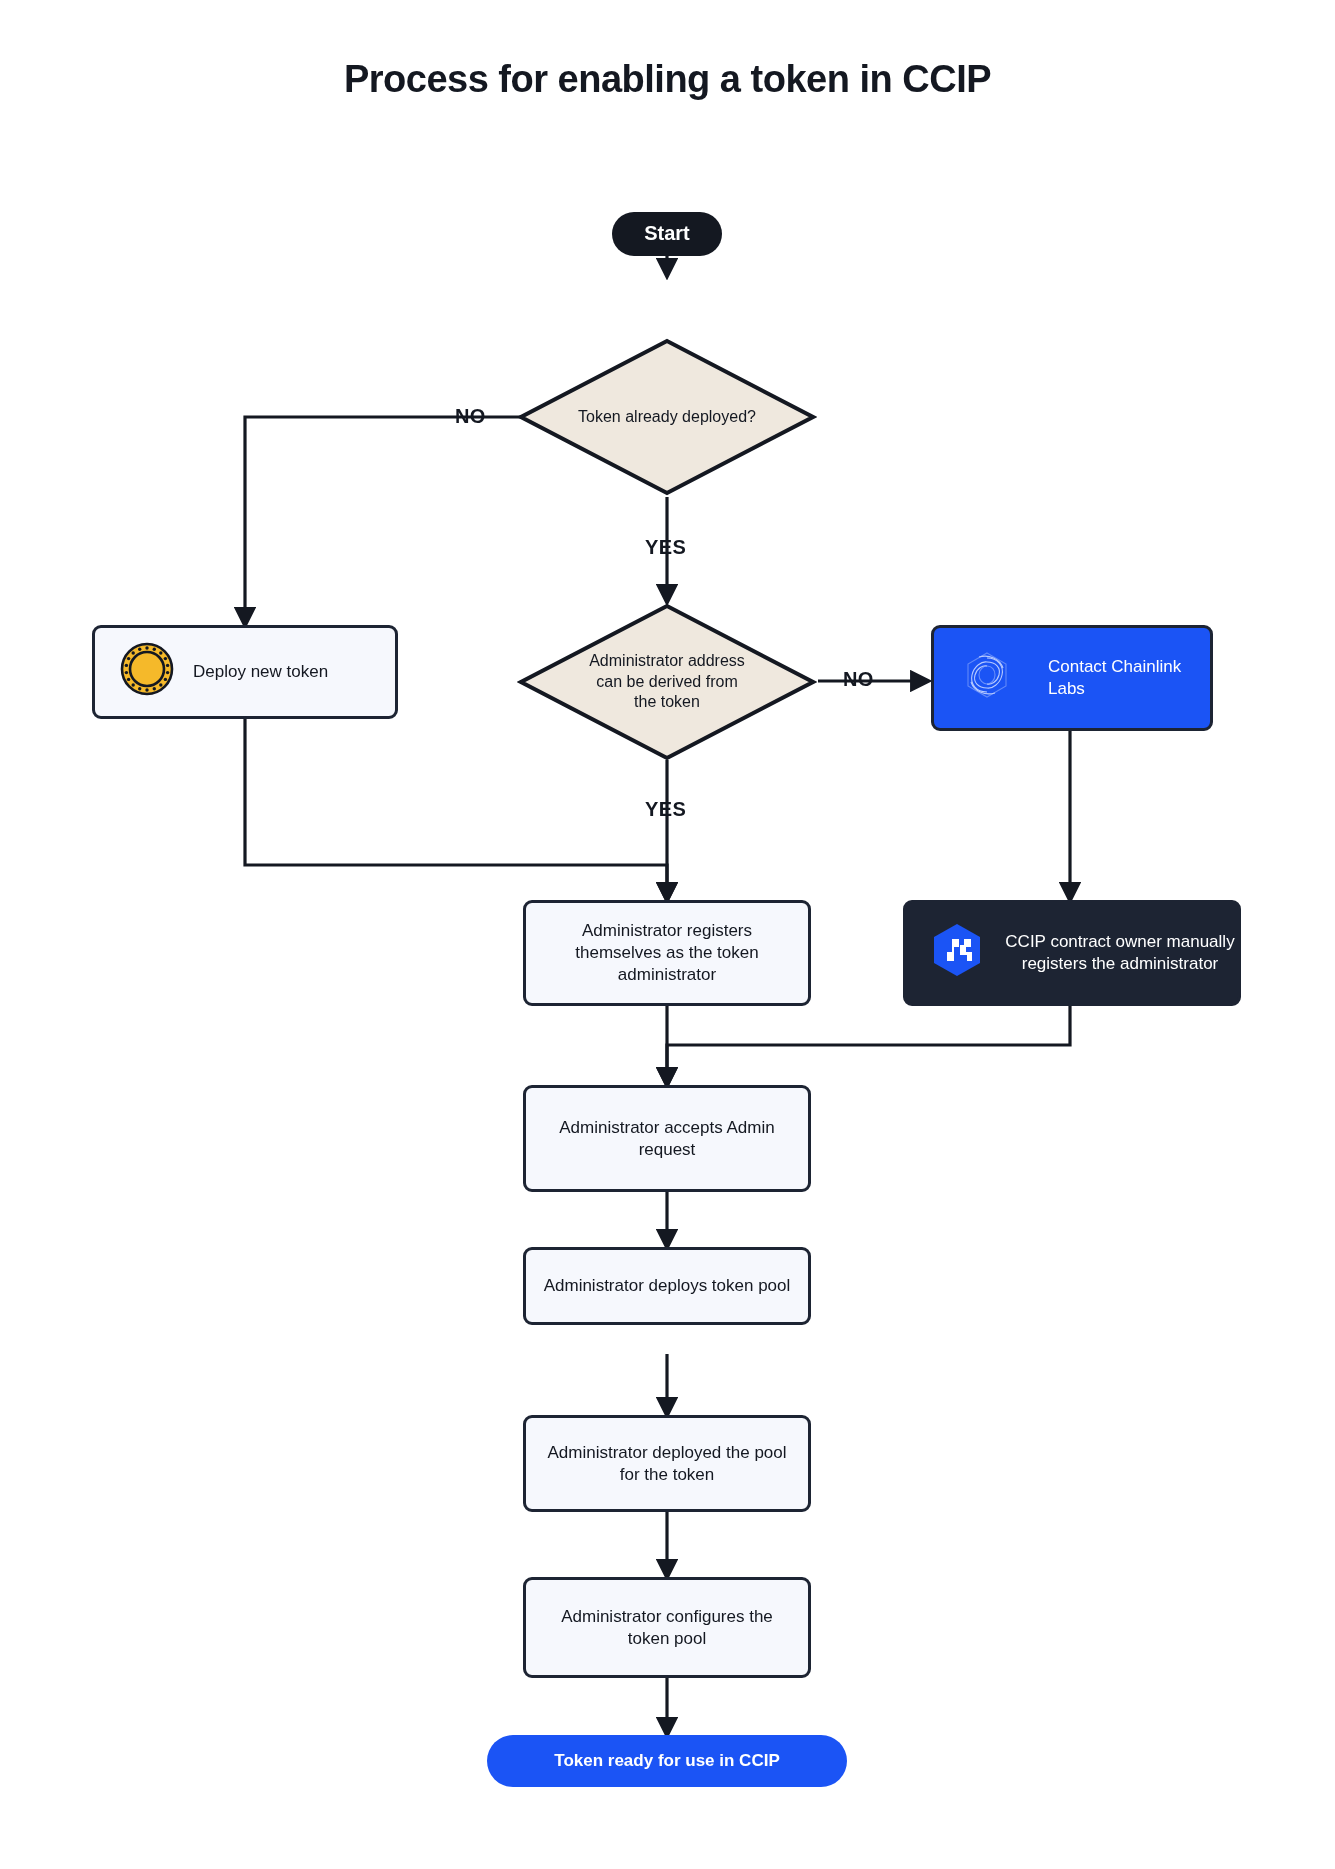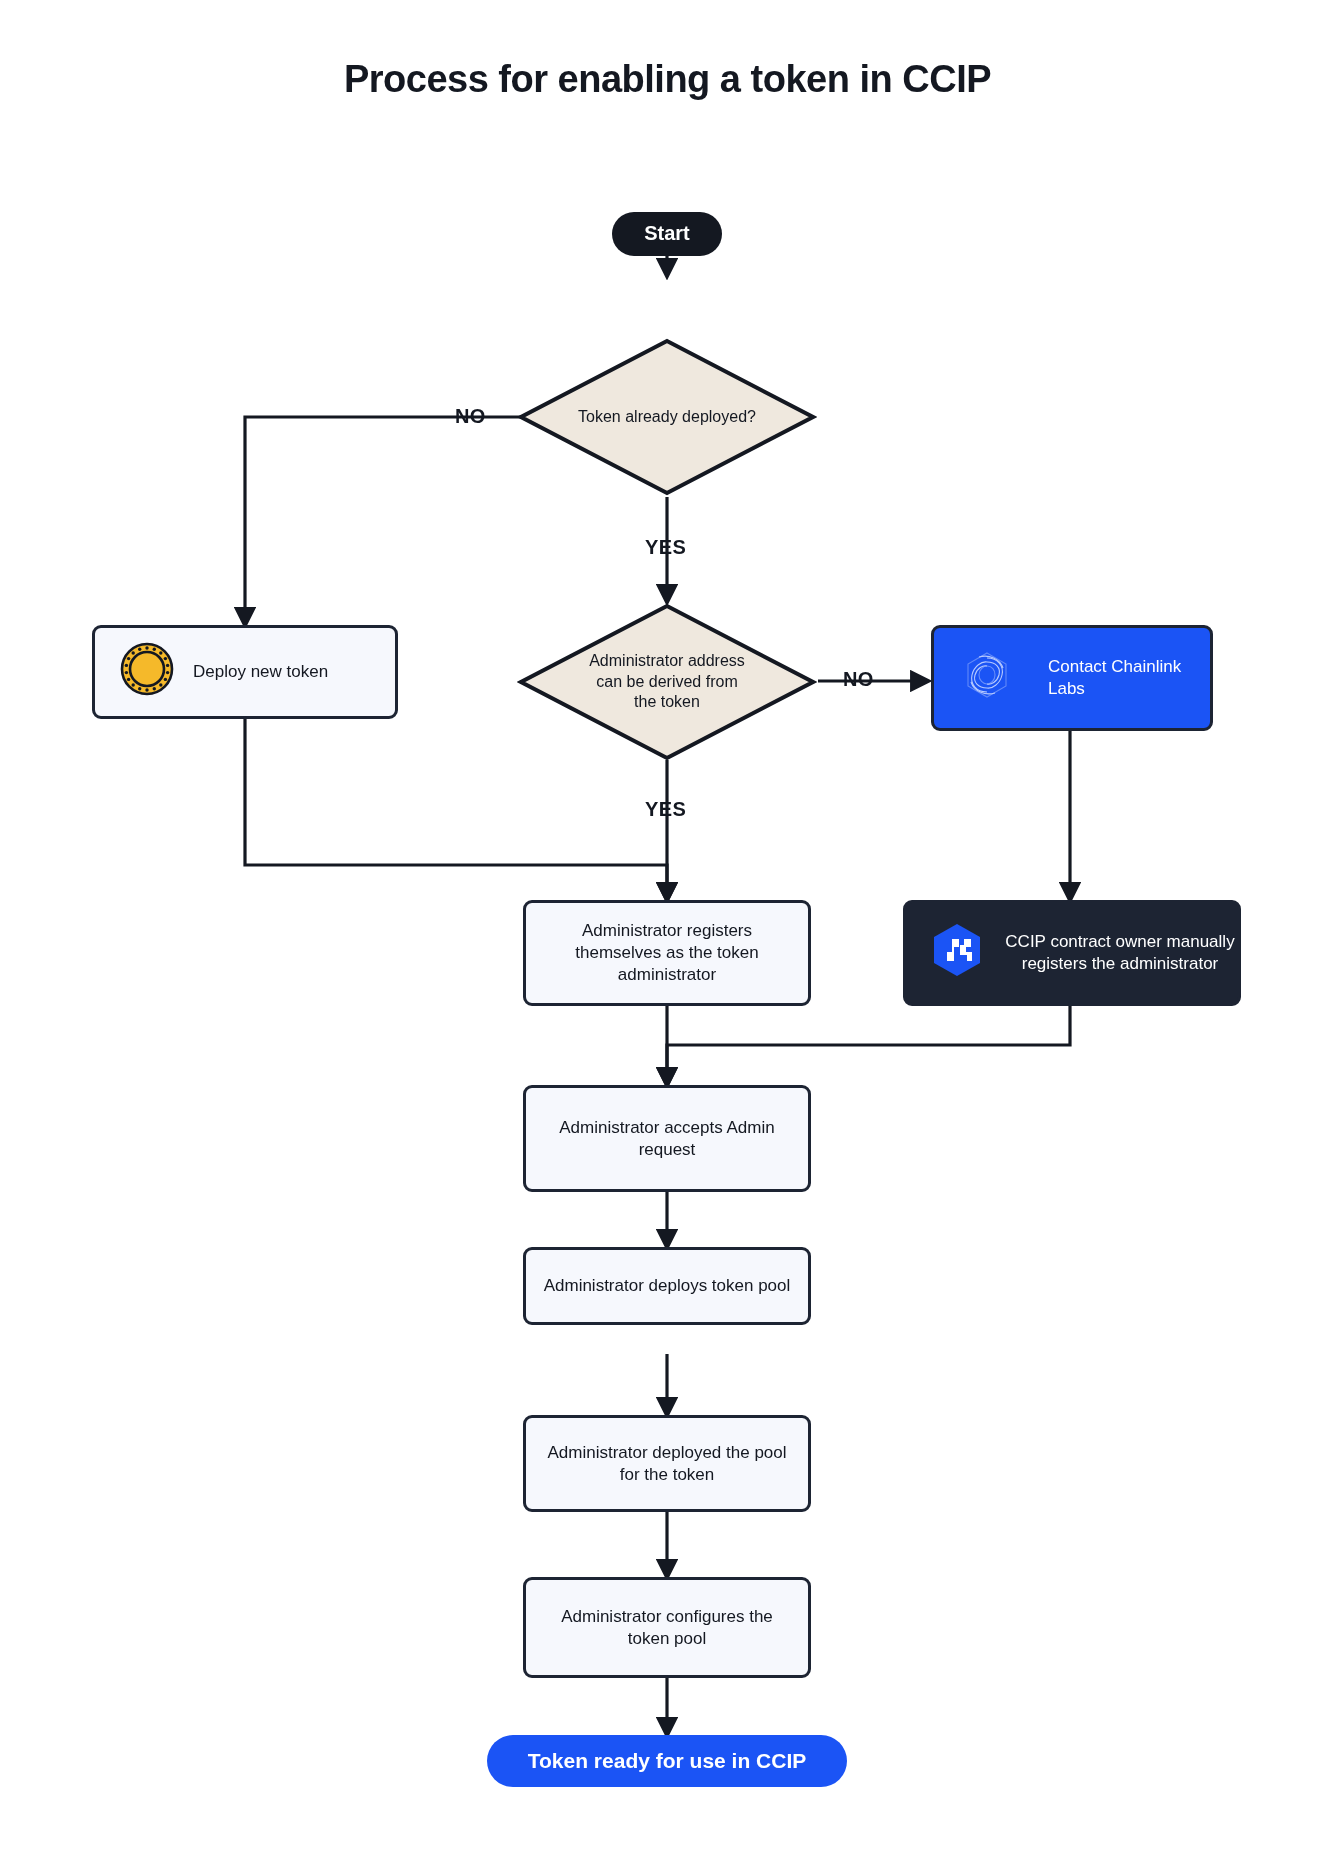--- a/index.html
+++ b/index.html
@@ -52,21 +52,21 @@
     color: #ffffff;
     border-radius: 22px;
     font-size: 20px;
     font-weight: 700;
   }
   
   .pill-end {
     background: #1b54f5;
     color: #ffffff;
     border-radius: 26px;
-    font-size: 21px;
+    font-size: 17px;
     font-weight: 700;
   }
   
   .box {
     background: #f6f8fd;
     border: 3px solid #1d2433;
     font-size: 17px;
     color: #141821;
     padding: 6px 14px;
   }

